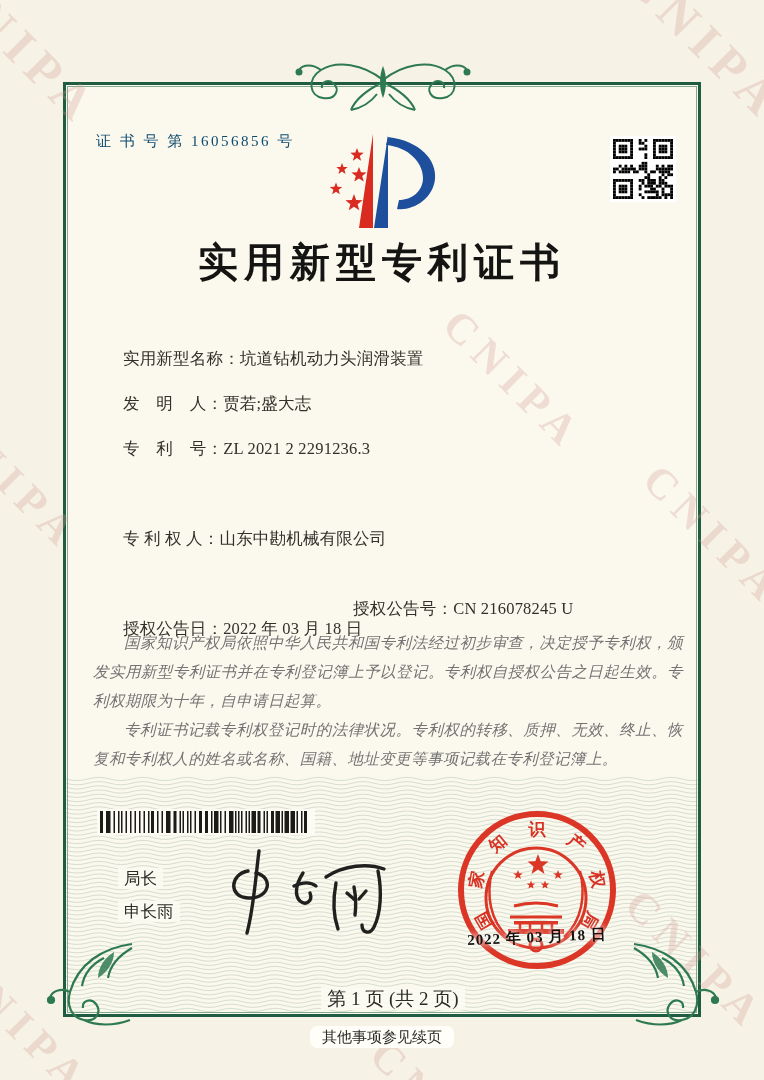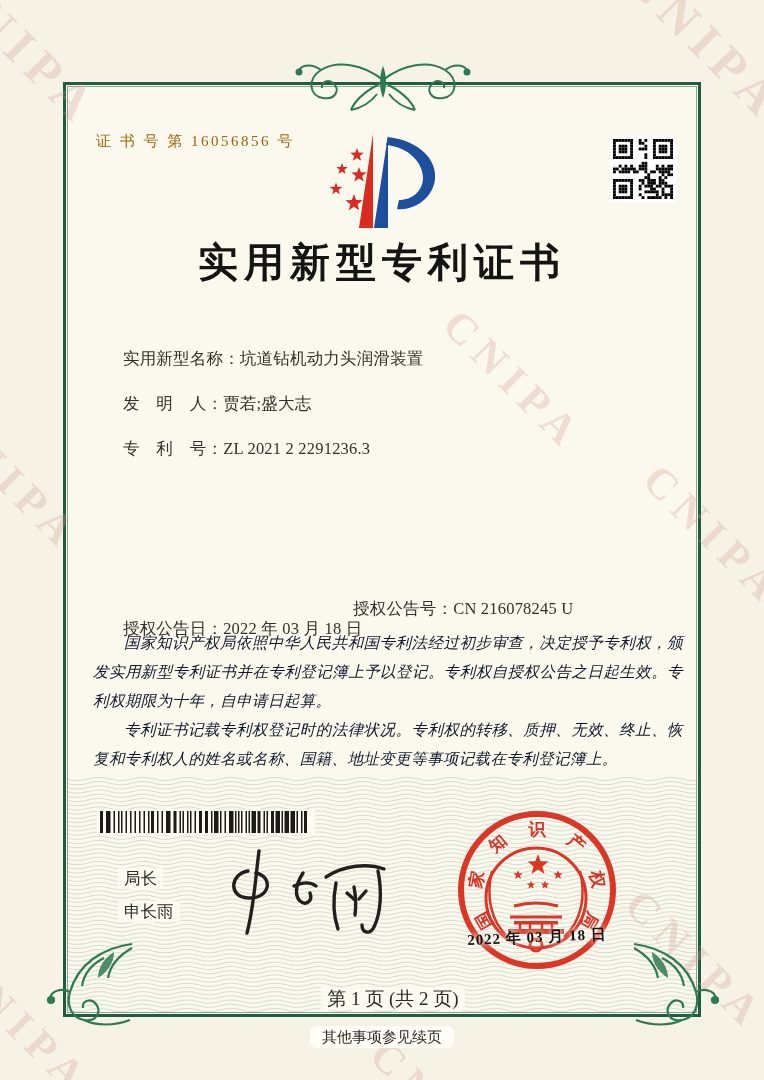--- a/index.html
+++ b/index.html
@@ -13,32 +13,32 @@
         transform:rotate(45deg); transform-origin:left top; pointer-events:none; }
   .wm-lg { font-size:50px; }
   .wm-md { font-size:43px; }
 
   
   .frame { position:absolute; z-index:1; left:63px; top:82px; width:638px; height:935px;
            background:#fbf8ee; border:3px solid #1f5c41; }
   .inner-line { position:absolute; inset:1px; border:1px solid #83aa8f; pointer-events:none; }
   .frame > * { position:absolute; }
 
-  .cert-no { left:30px; top:47px; font-size:15px; letter-spacing:2.5px; color:#a16207;font-family:Liberation Serif, serif; }
+  .cert-no { left:30px; top:47px; font-size:15px; letter-spacing:2.5px; color:#0c4a6e;font-family:Liberation Serif, serif; }
   .qr-box { left:544px; top:51px; background:#ffffff; padding:3px; line-height:0; }
   .logo-box { left:243px; top:46px; width:145px; height:100px; line-height:0; }
 
   .title { left:0; top:150px; width:100%; text-align:center;
            font-size:40px; font-weight:bold; letter-spacing:6px; color:#141412; }
 
   .row { left:31px; font-size:16.5px; white-space:pre; letter-spacing:.2px; color:#33302b; }
   .grant2 { position:absolute; left:256px; top:0; white-space:pre; }
 
   .body-text { left:27px; top:543px; width:590px; font-size:15.5px; line-height:29px;
-               font-style:italic; text-align:justify; color:#0f172a; }
+               font-style:italic; text-align:justify; color:#737373; }
   .body-text p { margin:0; text-indent:2em; letter-spacing:.4px; }
 
   .barcode-box { left:31px; top:724px; background:rgba(253,251,244,.92); padding:2px 3px; line-height:0; }
 
   .patch { background:rgba(252,250,242,.88); padding:1px 6px;margin-left:22px; }
   .sig-title { left:30px; top:783px; font-size:16.5px; }
   .sig-name  { left:30px; top:816px; font-size:16.5px; }
   .signature-box { left:148px; top:756px; line-height:0; }
 
   .seal { left:386px; top:720px; width:170px; height:170px; opacity:.95; }
@@ -370,20 +370,23 @@
 
     <div class="row" style="top:243px;">
       <span>实用新型名称：</span><span>坑道钻机动力头润滑装置</span>
     </div>
     <div class="row" style="top:288px;">
       <span>发　明　人：</span><span>贾若;盛大志</span>
     </div>
     <div class="row" style="top:333px;">
       <span>专　利　号：</span><span>ZL 2021 2 2291236.3</span>
     </div>
+    <div class="row" style="top:423px;">
+      <span>专 利 权 人：</span><span>山东中勘机械有限公司</span>
+    </div>
     <div class="row" style="top:513px;">
       <span><span>授权公告日：</span><span>2022 年 03 月 18 日</span></span>
       <span class="grant2"><span>授权公告号：</span><span>CN 216078245 U</span></span>
     </div>
 
     <div class="body-text">
       <p>国家知识产权局依照中华人民共和国专利法经过初步审查，决定授予专利权，颁发实用新型专利证书并在专利登记簿上予以登记。专利权自授权公告之日起生效。专利权期限为十年，自申请日起算。</p>
       <p>专利证书记载专利权登记时的法律状况。专利权的转移、质押、无效、终止、恢复和专利权人的姓名或名称、国籍、地址变更等事项记载在专利登记簿上。</p>
     </div>
 

